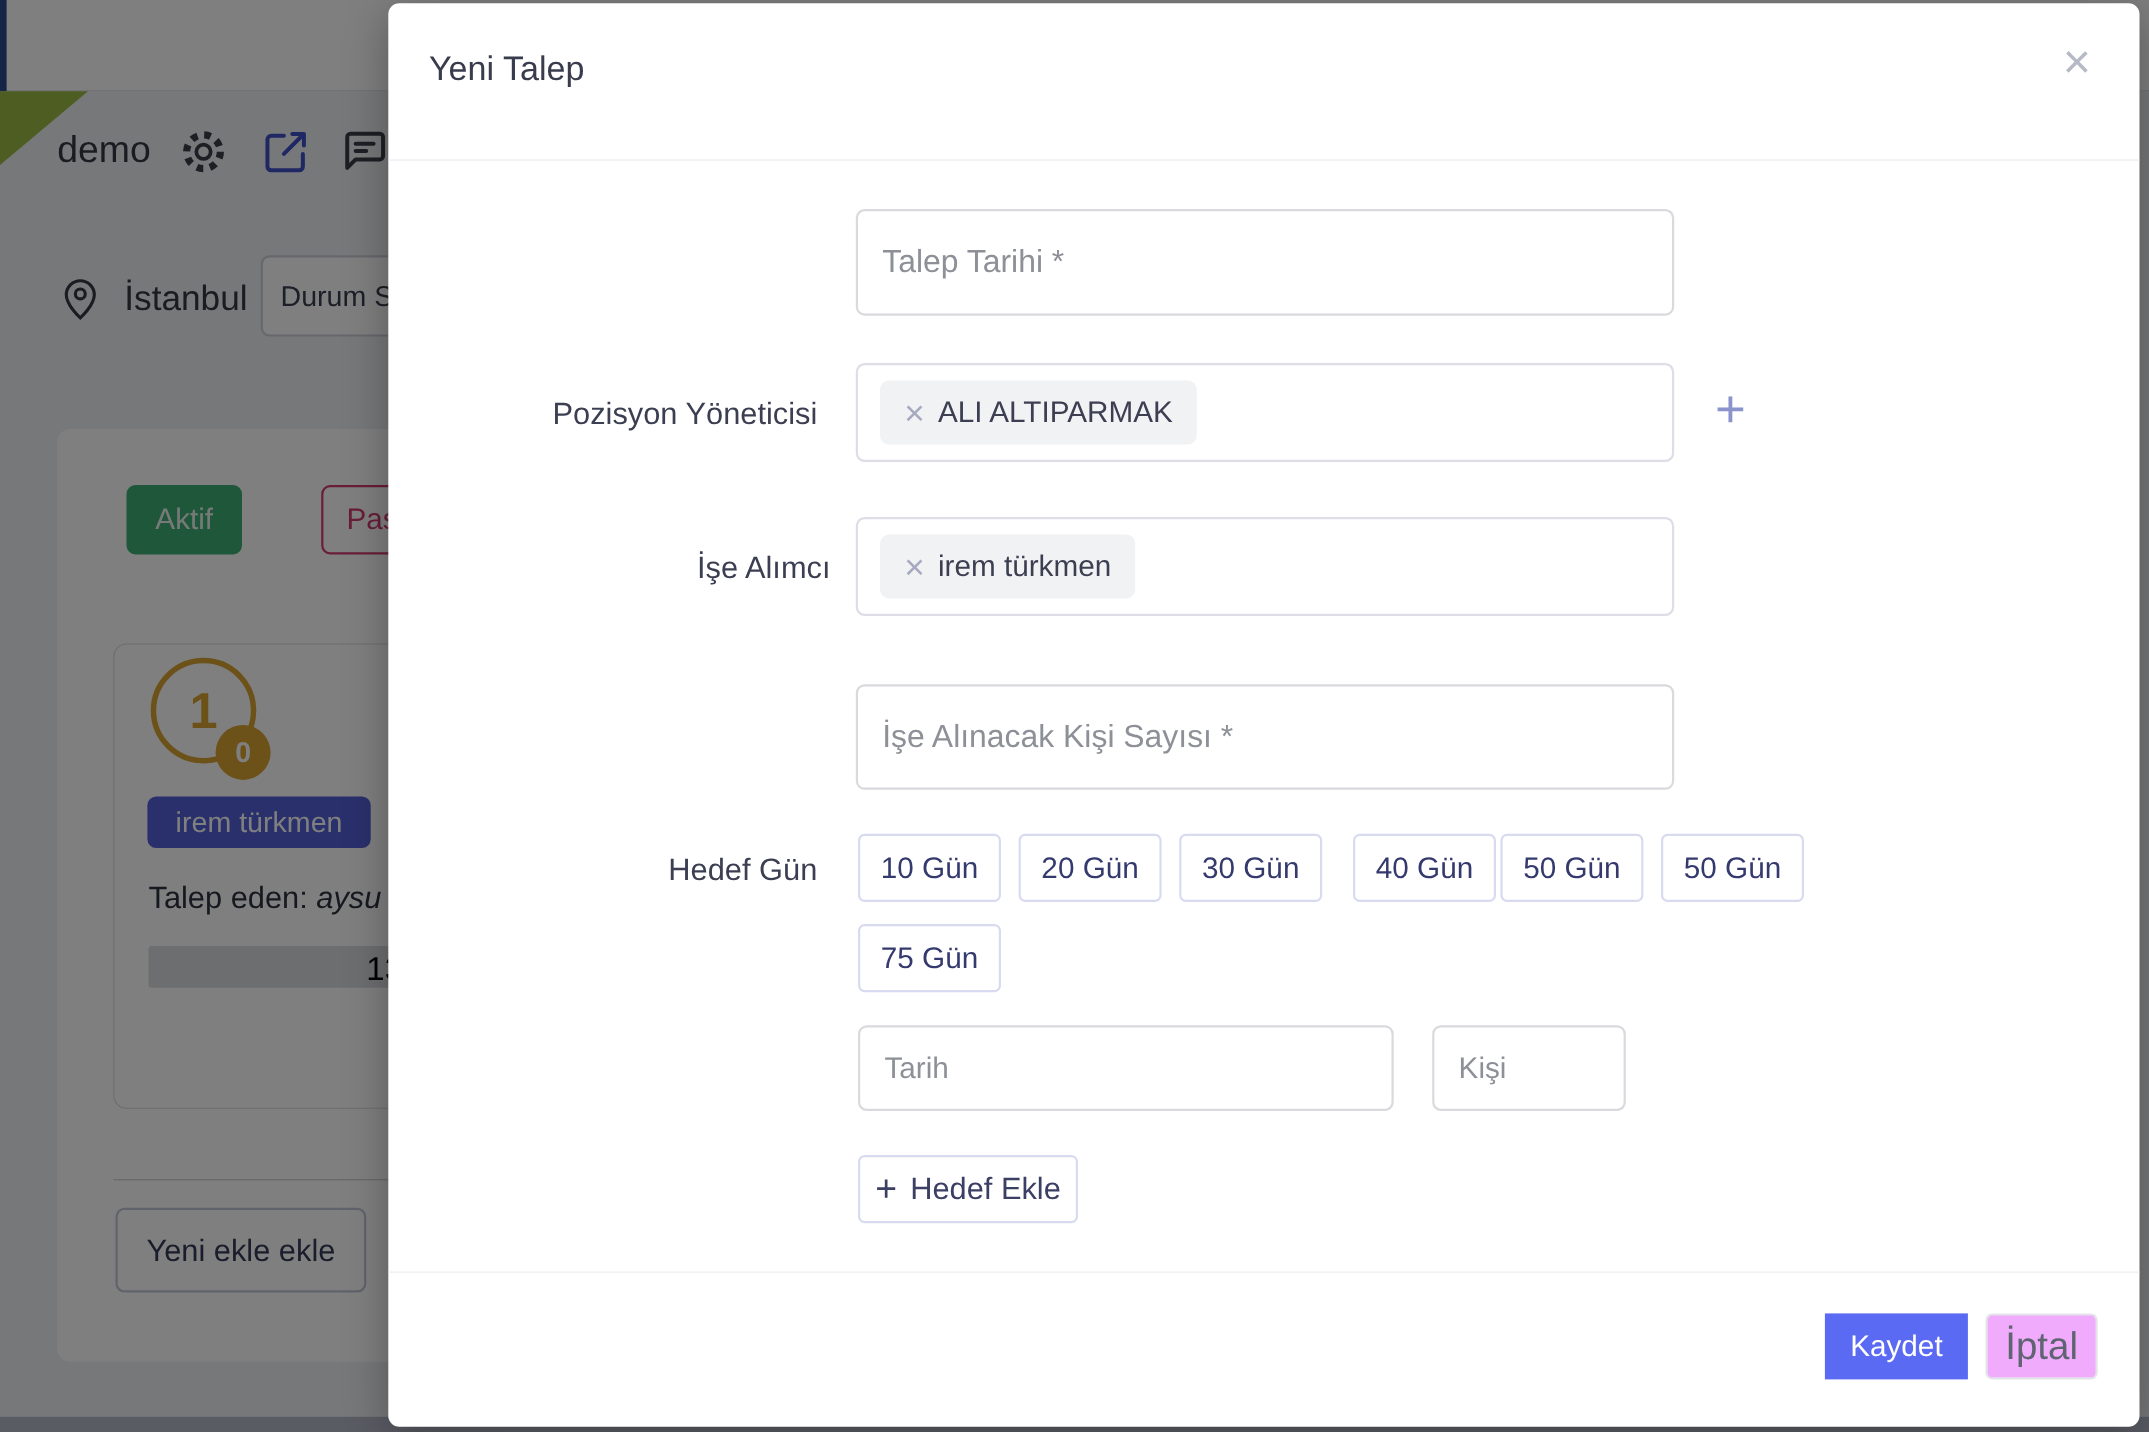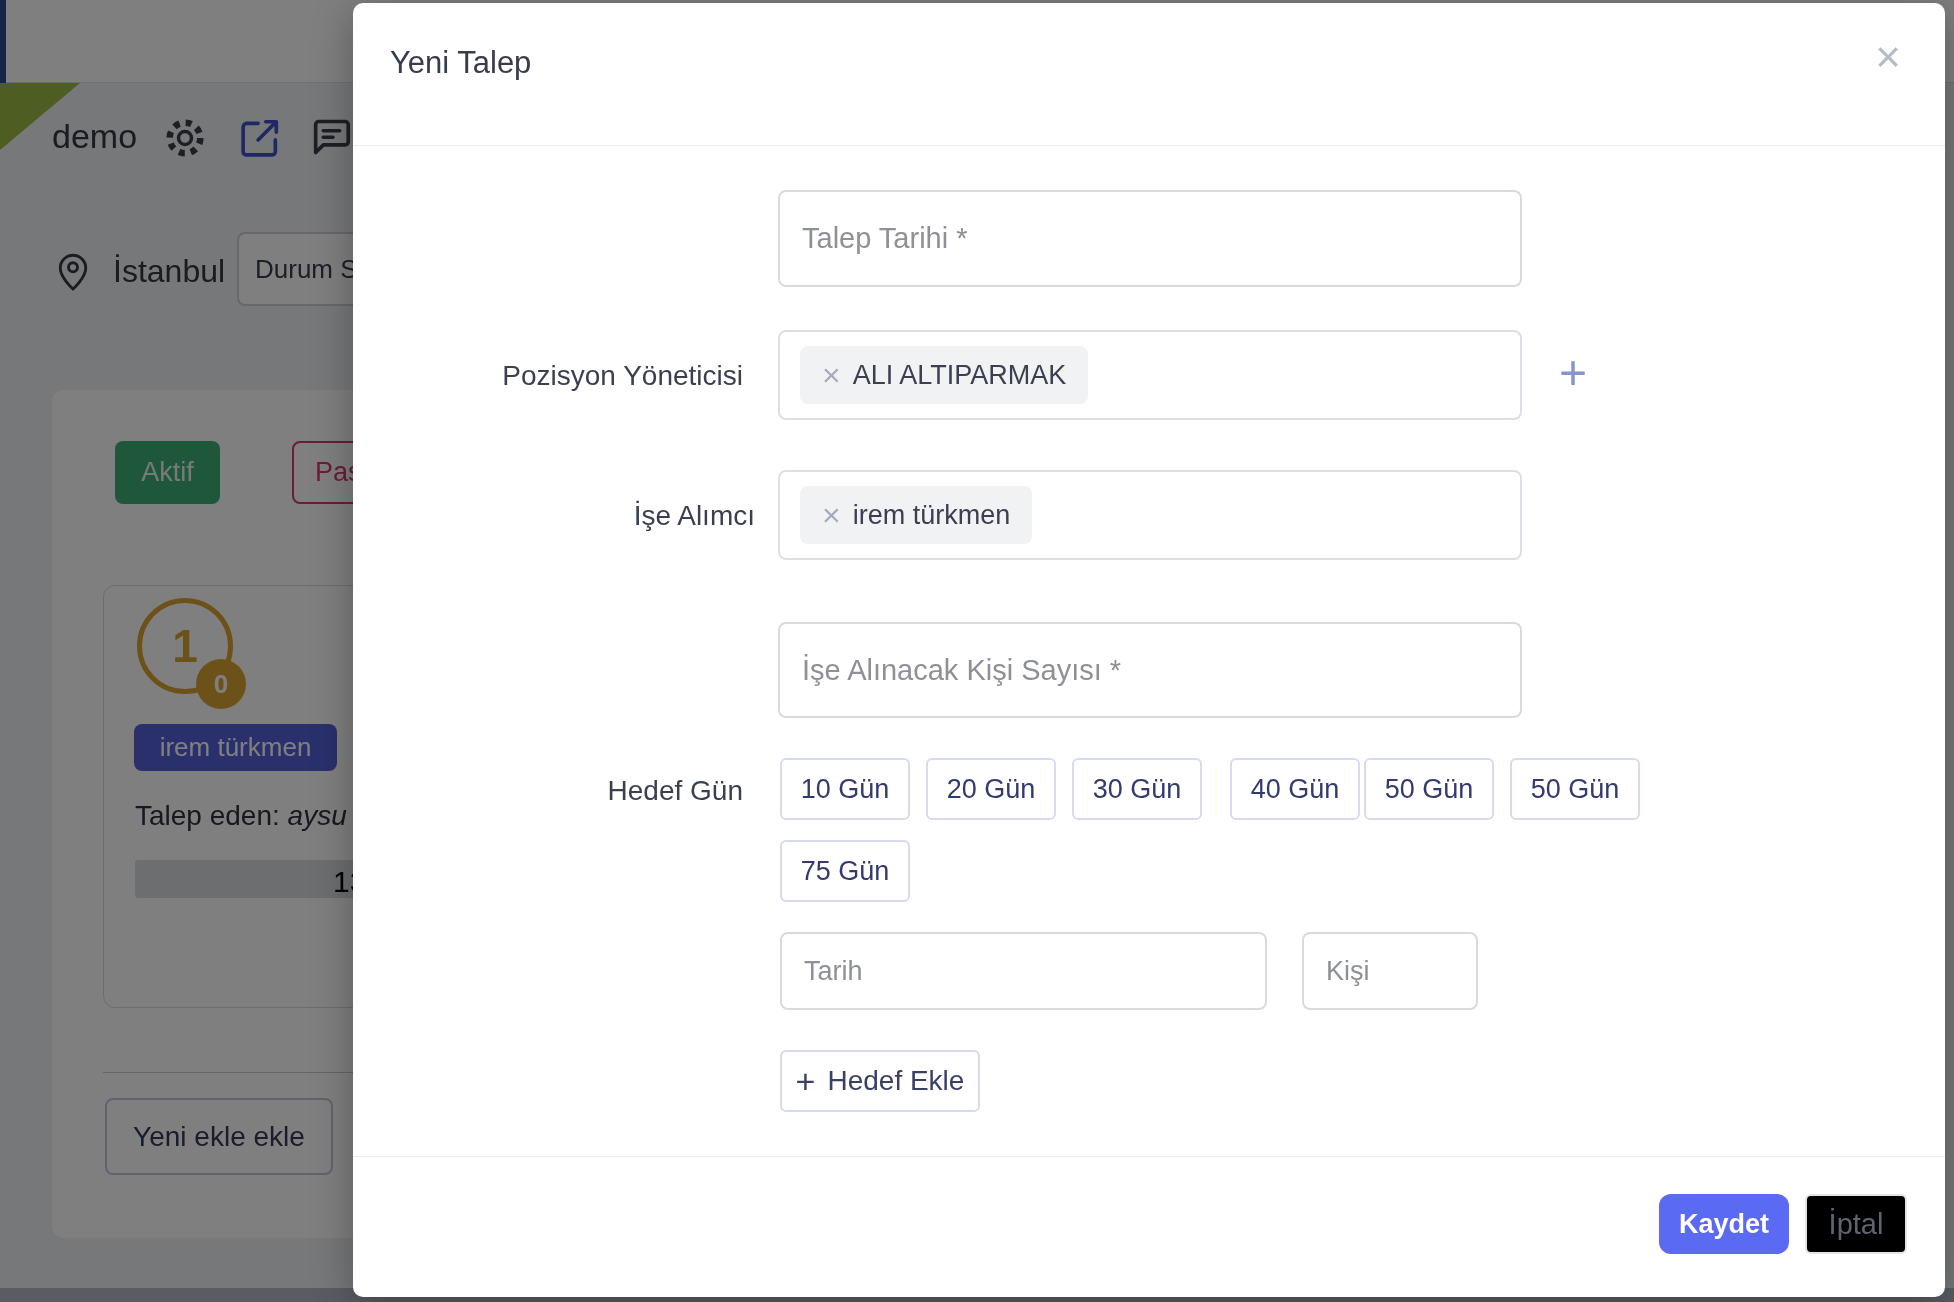--- a/index.html
+++ b/index.html
@@ -88,25 +88,25 @@
       display:flex; align-items:center; justify-content:center; }
 
   #hedef-ekle { position:absolute; left:427px; top:1047px; width:200px; height:62px;
       background:#fff; border:2px solid #d8dbef; border-radius:6px; color:#3a3f63;
       font-size:28px; display:flex; align-items:center; justify-content:center; gap:12px; }
   #hedef-ekle .plus { font-size:34px; font-weight:300; }
 
   #modal-footer { position:absolute; left:0; top:1153px; width:100%; height:141px;
       border-top:1px solid #ebecf2; }
   #save-btn { position:absolute; left:1306px; top:37px; width:130px; height:60px;
-      background:#5b6af2; border:none; border-radius:12px; color:#ffffff; font-size:27px;
-      display:flex; align-items:center; justify-content:center;font-weight:bold; }
+      background:#5b6af2; border:none; border-radius:0; color:#ffffff; font-size:27px;
+      display:flex; align-items:center; justify-content:center; }
   #cancel-btn { position:absolute; left:1452px; top:37px; width:102px; height:60px;
-      background:#000000; border:2px solid #e3e4ea; border-radius:6px; color:#5f6470;
-      font-size:29px; display:flex; align-items:center; justify-content:center; }
+      background:#f0abfc; border:2px solid #e3e4ea; border-radius:6px; color:#5f6470;
+      font-size:35px; display:flex; align-items:center; justify-content:center; }
 </style>
 </head>
 <body>
 
 <div id="page">
   <div class="abs" id="topbar"></div>
   <div class="abs" id="topbar-edge"></div>
   <div class="abs" id="ribbon"></div>
 
   <div class="abs" id="workspace-name">demo</div>

